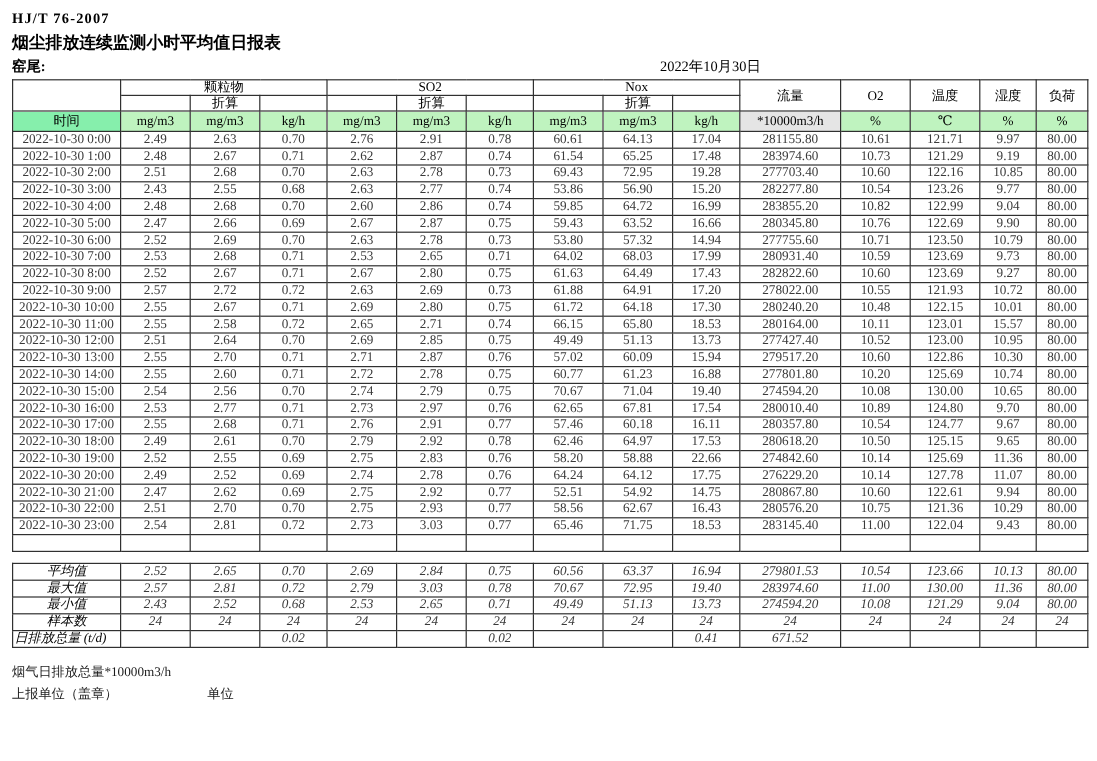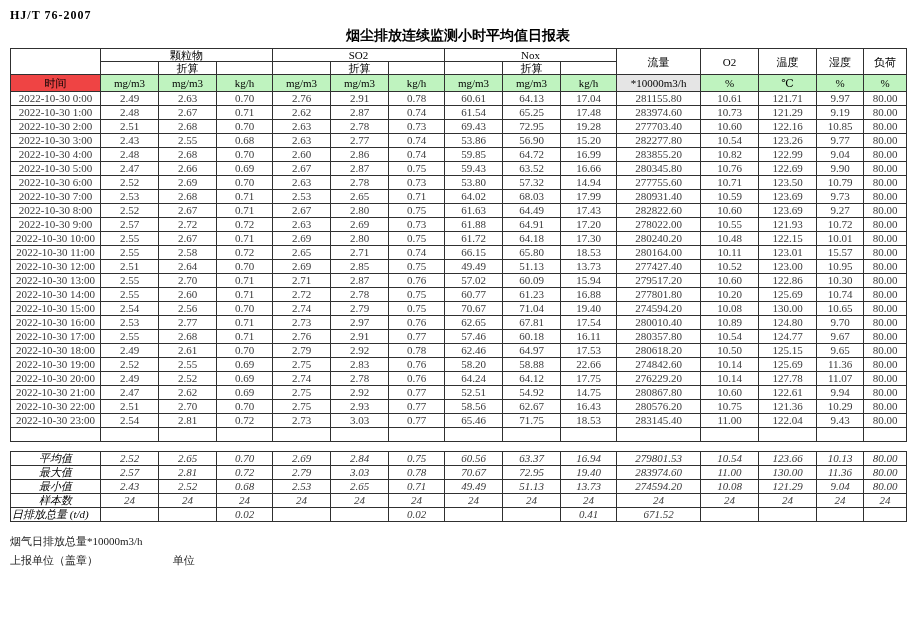--- a/index.html
+++ b/index.html
@@ -1,19 +1,19 @@
 <!DOCTYPE html>
 <html><head>
 <meta charset="utf-8">
 <style>
   html,body{margin:0;padding:0;background:#fff;}
   body{width:914px;height:634px;font-family:"Liberation Serif","DejaVu Serif",serif;color:#000;overflow:hidden;}
   .sheet{position:relative;padding:8px 8px 0 10px;box-sizing:border-box;width:914px;height:524px;}
   .std{font-weight:bold;font-size:12px;letter-spacing:1px;}
-  .title{text-align:center;font-weight:bold;font-size:14px;margin-top:4px;}
+  .title{font-weight:bold;font-size:14px;margin-top:4px;}
   .company{font-weight:bold;font-size:12px;margin-top:3px;}
   .site-date{position:relative;height:17px;margin-top:1px;}
   .site{font-weight:bold;font-size:12px;}
   .date{position:absolute;left:540px;top:1px;font-size:12px;font-weight:normal;}
   table.main{border-collapse:collapse;table-layout:fixed;width:896px;margin-top:3px;}
   table.main td,table.main th{border:1px solid #303030;font-size:11px;font-weight:normal;
     text-align:center;padding:0;height:13px;line-height:13px;overflow:hidden;white-space:nowrap;color:#3a3a3a;}
   table.main th{color:#000;}
   tr.h1 th,tr.h2 th{height:12px;line-height:12px;}
   tr.units th{height:16px;line-height:16px;}
@@ -24,20 +24,24 @@
   .note1{font-size:11px;margin-top:12px;color:#1a1a1a;}
   .note2{font-size:11px;margin-top:4px;color:#1a1a1a;}
   .note2 .lbl1{display:inline-block;width:160px;}
 </style>
 </head>
 <body>
 
 <div class="sheet">
   <div class="std">HJ/T 76-2007</div>
   <div class="title">烟尘排放连续监测小时平均值日报表</div>
+  <div class="site-date">
+    <span class="site">窑尾:</span>
+    <span class="date">2022年10月30日</span>
+  </div>
 
   <table class="main">
     <colgroup>
       <col style="width:90px">
         <col style="width:58px">
         <col style="width:58px">
         <col style="width:56px">
       <col style="width:58px">
         <col style="width:58px">
         <col style="width:56px">
@@ -67,21 +71,21 @@
         <th>折算</th>
         <th></th>
         <th></th>
         <th>折算</th>
         <th></th>
         <th></th>
         <th>折算</th>
         <th></th>
       </tr>
       <tr class="units">
-        <th style="background: #ef4444;">时间</th>
+        <th style="background: #86efac;">时间</th>
       <th style="background: rgb(191, 243, 191);">mg/m3</th>
           <th style="background: rgb(191, 243, 191);">mg/m3</th>
           <th style="background: rgb(191, 243, 191);">kg/h</th>
           <th style="background: rgb(191, 243, 191);">mg/m3</th>
           <th style="background: rgb(191, 243, 191);">mg/m3</th>
           <th style="background: rgb(191, 243, 191);">kg/h</th>
           <th style="background: rgb(191, 243, 191);">mg/m3</th>
           <th style="background: rgb(191, 243, 191);">mg/m3</th>
           <th style="background: rgb(191, 243, 191);">kg/h</th>
           <th style="background: #e5e5e5;">*10000m3/h</th>

